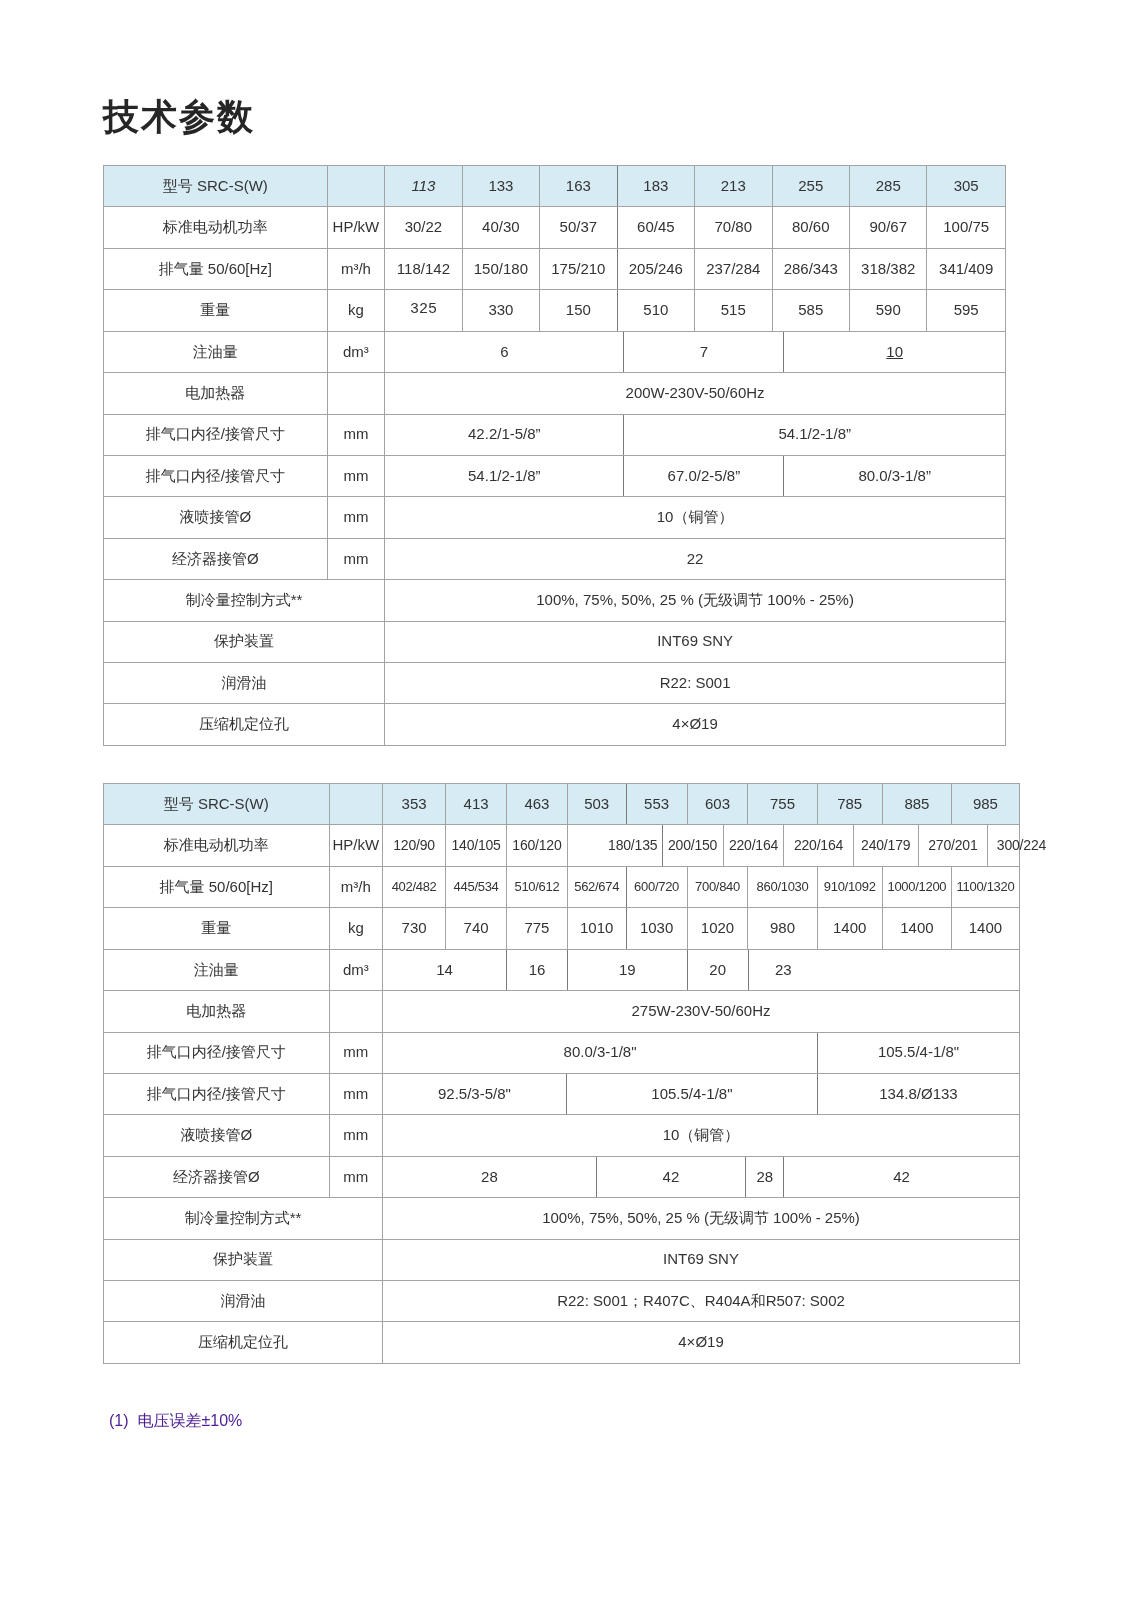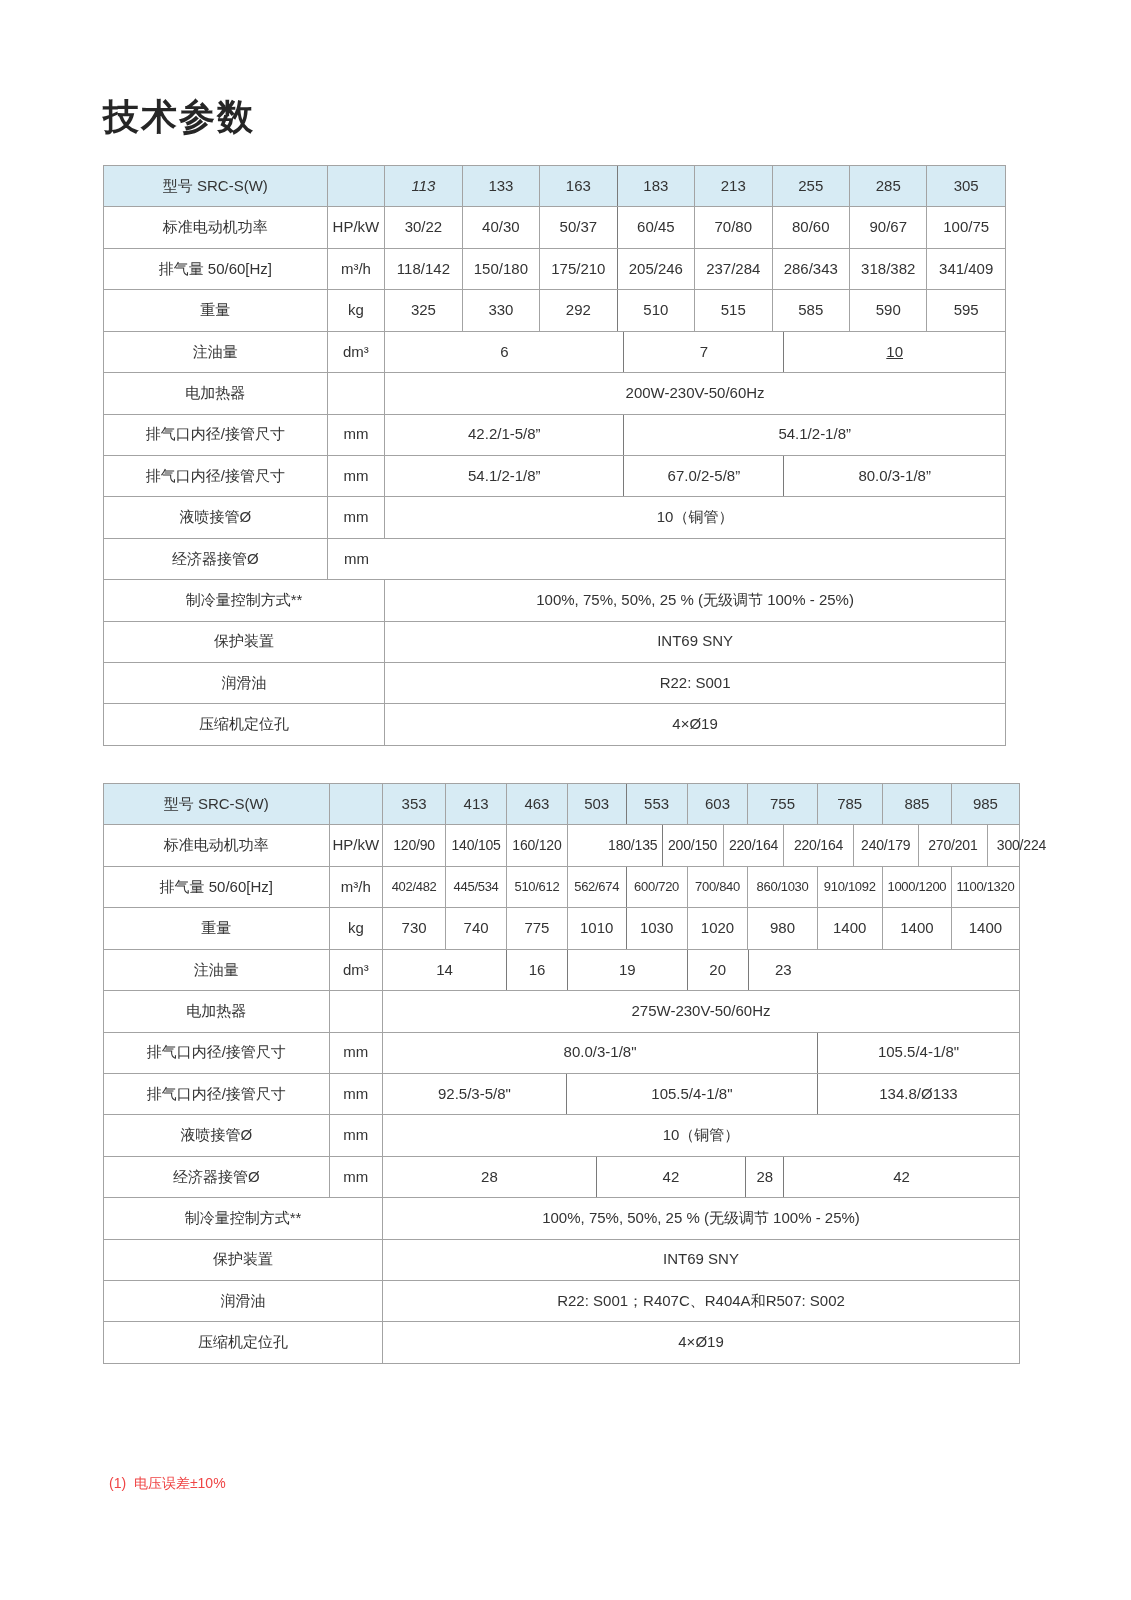--- a/index.html
+++ b/index.html
@@ -30,22 +30,22 @@
     display:flex;align-items:center;justify-content:center;
     border-right:1px solid var(--border);box-sizing:border-box;
     font-size:15px;line-height:1.25;text-align:center;color:var(--text);
     flex-grow:0;flex-shrink:0;overflow:hidden;padding:0 1px;
   }
   .cell:last-child{border-right:none;}
   
   #spec-table-2 .t-row:nth-child(2) .cell.data{font-size:14px;letter-spacing:-0.2px;}
   #spec-table-2 .t-row:nth-child(3) .cell.data{font-size:13px;letter-spacing:-0.3px;}
   .footnote{
-    position:absolute;left:109px;top:1475px;
-    font-size:14px;color:#ef4444;white-space:pre;
+    position:absolute;left:109px;top:1411px;
+    font-size:16px;color:#4c1d95;white-space:pre;
   }
 </style>
 </head>
 <body>
 
 <div class="page">
   <div class="page-title">技术参数</div>
   <div class="spec-table" id="spec-table-1">
       <div class="t-row header">
         <div class="cell label" style="width: 24.82%;">型号 SRC-S(W)</div>
@@ -79,23 +79,23 @@
         <div class="cell data" style="width: 8.599%; border-right-color: var(--border-dark);">175/210</div>
         <div class="cell data" style="width: 8.599%;">205/246</div>
         <div class="cell data" style="width: 8.599%;">237/284</div>
         <div class="cell data" style="width: 8.599%;">286/343</div>
         <div class="cell data" style="width: 8.599%;">318/382</div>
         <div class="cell data" style="width: 8.599%;">341/409</div>
       </div>
       <div class="t-row">
         <div class="cell label" style="width: 24.82%;">重量</div>
         <div class="cell unit" style="width: 6.39%;">kg</div>
-        <div class="cell data" style="width: 8.599%;">325</div>
+        <div class="cell data" style="width: 8.599%; font-family: Liberation Mono, monospace;">325</div>
         <div class="cell data" style="width: 8.599%;">330</div>
-        <div class="cell data" style="width: 8.599%; border-right-color: var(--border-dark);">292</div>
+        <div class="cell data" style="width: 8.599%; border-right-color: var(--border-dark);">150</div>
         <div class="cell data" style="width: 8.599%;">510</div>
         <div class="cell data" style="width: 8.599%;">515</div>
         <div class="cell data" style="width: 8.599%;">585</div>
         <div class="cell data" style="width: 8.599%;">590</div>
         <div class="cell data" style="width: 8.599%;">595</div>
       </div>
       <div class="t-row">
         <div class="cell label" style="width: 24.82%;">注油量</div>
         <div class="cell unit" style="width: 6.39%;">dm³</div>
         <div class="cell data" style="width: 26.553%; border-right-color: var(--border-dark);">6</div>
@@ -121,20 +121,21 @@
         <div class="cell data" style="width: 24.489%; border-right-color: var(--border-dark);">80.0/3-1/8”</div>
       </div>
       <div class="t-row">
         <div class="cell label" style="width: 24.82%;">液喷接管Ø</div>
         <div class="cell unit" style="width: 6.39%;">mm</div>
         <div class="cell data" style="width: 68.79%;">10（铜管）</div>
       </div>
       <div class="t-row">
         <div class="cell label" style="width: 24.82%;">经济器接管Ø</div>
         <div class="cell unit" style="width: 6.39%;">mm</div>
+        <div class="cell data" style="width: 68.79%;">22</div>
       </div>
       <div class="t-row">
         <div class="cell label" style="width: 31.21%;">制冷量控制方式**</div>
         <div class="cell data" style="width: 68.79%;">100%, 75%, 50%, 25 % (无级调节 100% - 25%)</div>
       </div>
       <div class="t-row">
         <div class="cell label" style="width: 31.21%;">保护装置</div>
         <div class="cell data" style="width: 68.79%;">INT69 SNY</div>
       </div>
       <div class="t-row">

